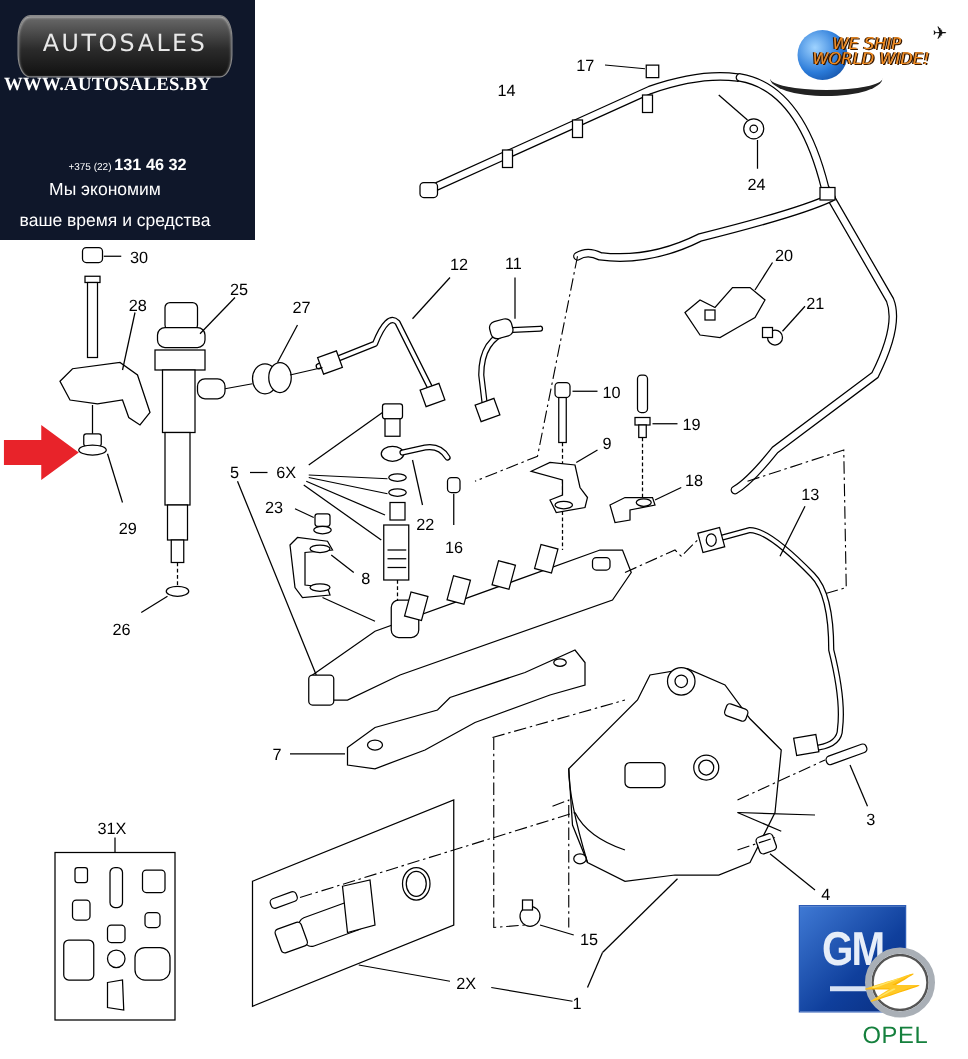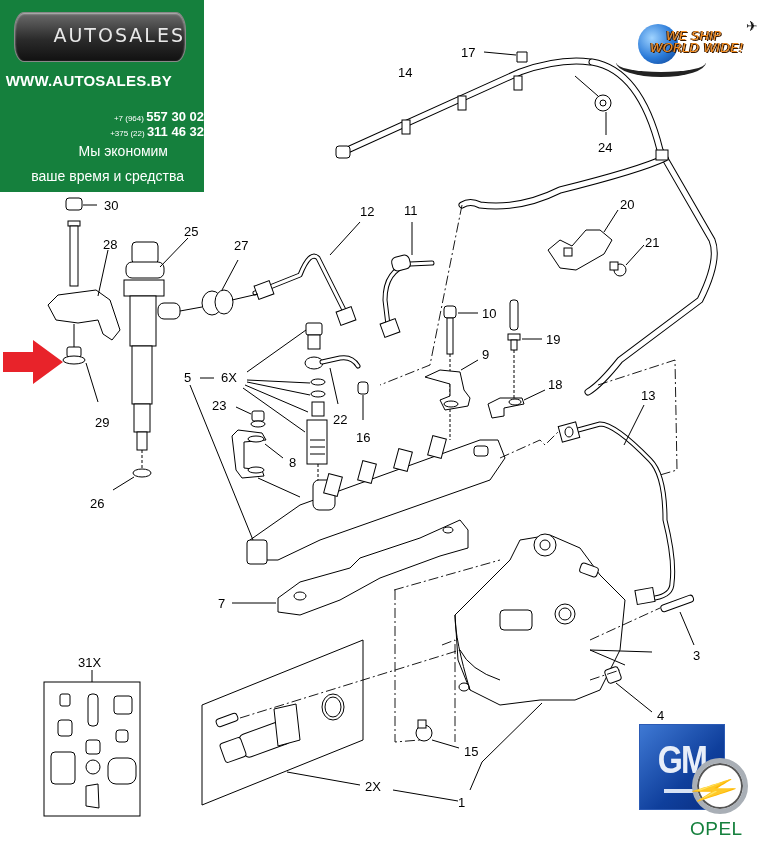--- a/index.html
+++ b/index.html
@@ -8,25 +8,25 @@
   #diagram text{font-family:"Liberation Sans",sans-serif;font-size:13px;fill:#000;}
   .ln{stroke:#000;stroke-width:1;fill:none;}
   .pt{stroke:#000;stroke-width:1;fill:#fff;}
   .dash{stroke:#000;stroke-width:0.9;fill:none;stroke-dasharray:10 3 2 3;}
   .hose{stroke:#000;stroke-width:7;fill:none;stroke-linecap:round;}
   .hosein{stroke:#fff;stroke-width:5;fill:none;stroke-linecap:round;}
   .pipe{stroke:#000;stroke-width:5;fill:none;stroke-linecap:round;stroke-linejoin:round;}
   .pipein{stroke:#fff;stroke-width:3;fill:none;stroke-linecap:round;stroke-linejoin:round;}
 
   
-  #ad{position:absolute;left:0;top:0;width:204px;height:192px;background:#15803d;color:#fff;text-align:right;}
+  #ad{position:absolute;left:0;top:0;width:204px;height:192px;background:#0f172a;color:#fff;text-align:center;}
   #ad-logo{position:absolute;left:14px;top:12px;width:170px;height:48px;border-radius:10px/18px;
     background:linear-gradient(#6b6b6b,#2b2b2b 55%,#111);border:1px solid #888;box-shadow:inset 0 1px 2px #bbb;}
   #ad-logo span{display:block;margin-top:11px;font-size:19px;letter-spacing:2px;color:#e8e8e8;font-family:"DejaVu Sans",sans-serif;font-weight:normal;}
-  #ad-url{position:absolute;left:0;width:172px;top:72px;font-size:15px;font-weight:bold;letter-spacing:0.2px;}
+  #ad-url{position:absolute;left:0;width:172px;top:60px;font-size:15px;font-weight:bold;letter-spacing:0.2px;font-family:Liberation Serif, serif;}
   .phone{position:absolute;left:0;width:204px;font-size:8px;}
   .phone b{font-size:13px;}
   #ph1{top:93px;} #ph2{top:109px;} #ph3{top:124px;}
   #slogan1{position:absolute;left:0;width:168px;top:143px;font-size:14px;}
   #slogan2{position:absolute;left:0;width:184px;top:168px;font-size:14px;}
 
   
   #ship{position:absolute;left:612px;top:18px;width:150px;height:62px;}
   #ship-globe{position:absolute;left:26px;top:6px;width:40px;height:40px;border-radius:50%;
     background:radial-gradient(circle at 35% 35%,#9fd3ff,#2a7ad8 55%,#0a3b8a);}
@@ -347,22 +347,21 @@
 
 <svg id="arrow" width="62" height="44" viewBox="0 0 62 44">
   <path d="M0,12 L30,12 L30,0 L60,22 L30,44 L30,32 L0,32 Z" fill="#e8232a"></path>
 </svg>
 
 <div id="ad">
   <div id="ad-logo">
       <span>AUTOSALES</span>
     </div>
   <div id="ad-url">WWW.AUTOSALES.BY</div>
-  <div class="phone" id="ph2"><span>+7 (964)</span> <b>557 30 02</b></div>
-  <div class="phone" id="ph3"><span>+375 (22)</span> <b>311 46 32</b></div>
+  <div class="phone" id="ph3"><span>+375 (22)</span> <b>131 46 32</b></div>
   <div id="slogan1">Мы экономим</div>
   <div id="slogan2">ваше время и средства</div>
 </div>
 
 <div id="ship">
   <div id="ship-swoosh"></div>
   <div id="ship-globe"></div>
   <div id="ship-text">
     <div style="padding-left:16px">WE SHIP</div>
     <div>WORLD WIDE!</div>

